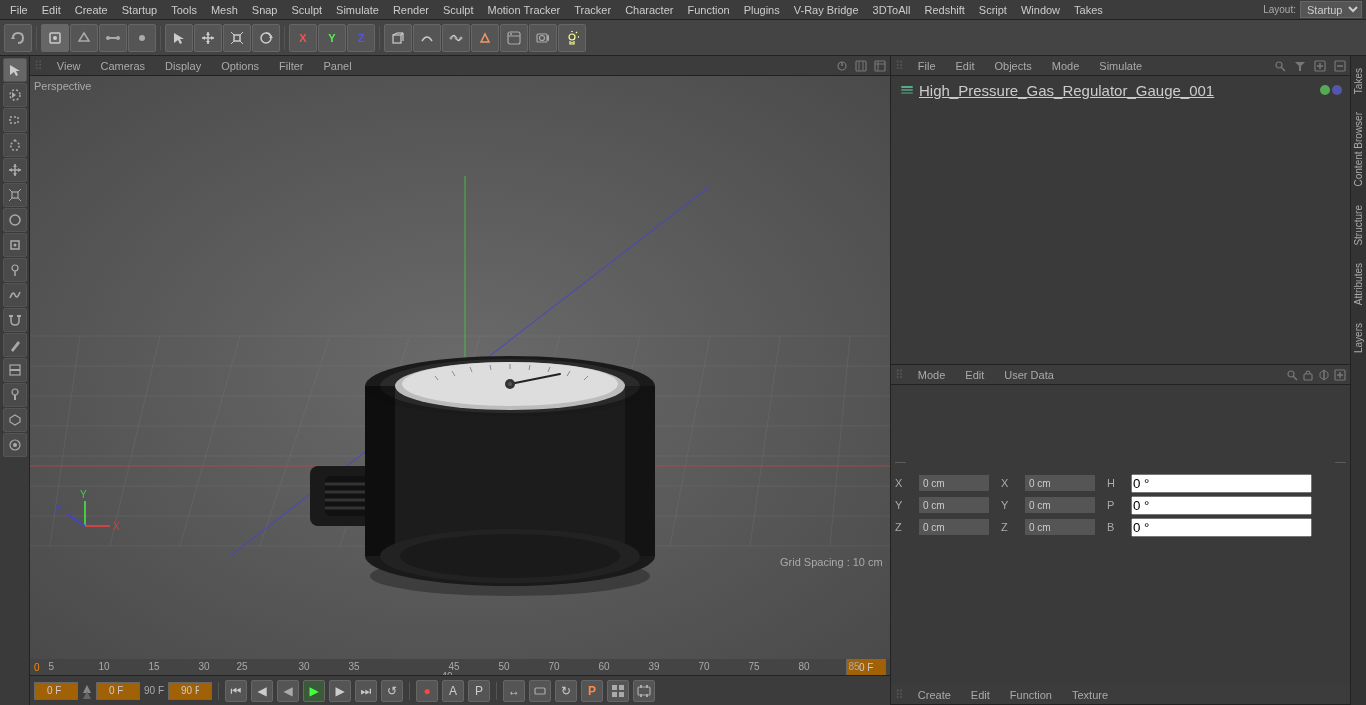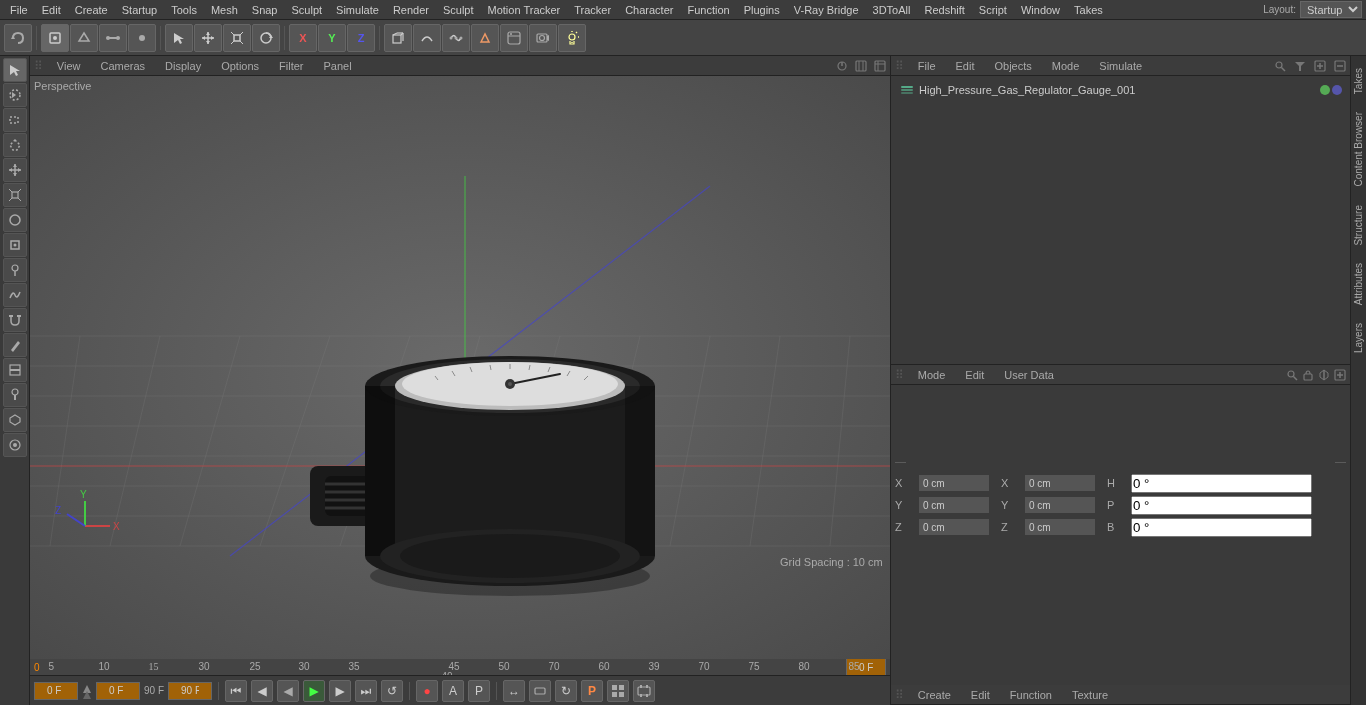--- a/index.html
+++ b/index.html
@@ -41,21 +41,21 @@
     .tc-sep { width: 1px; height: 18px; background: #555; margin: 0 2px; }
 
     
     #right-panel { width: 460px; background: #3a3a3a; border-left: 1px solid #222; display: flex; flex-direction: column; }
     #right-top { flex: 1; border-bottom: 1px solid #222; display: flex; flex-direction: column; }
     #right-top-bar { display: flex; align-items: center; height: 20px; background: #3c3c3c; border-bottom: 1px solid #222; padding: 0 4px; gap: 8px; font-size: 11px; }
     .rp-tab { padding: 1px 6px; cursor: pointer; color: #aaa; }
     .rp-icon { margin-left: auto; display: flex; gap: 4px; }
     #object-tree { flex: 1; padding: 4px; }
     .obj-item { display: flex; align-items: center; height: 20px; gap: 4px; padding: 0 4px; cursor: pointer; }
-    .obj-name { font-size: 11px; color: #ccc; flex: 1; }
+    .obj-name { font-size: 15px; color: #ccc; flex: 1; text-decoration: underline; }
     .obj-dots { display: flex; gap: 2px; }
     .dot { width: 10px; height: 10px; border-radius: 50%; }
     .dot-green { background: #5a5; }
     .dot-blue { background: #55a; }
 
     
     #right-bottom { height: 340px; display: flex; flex-direction: column; }
     #attr-bar { display: flex; align-items: center; height: 20px; background: #3c3c3c; border-bottom: 1px solid #222; padding: 0 4px; gap: 8px; font-size: 11px; }
     .attr-tab { padding: 1px 6px; cursor: pointer; color: #aaa; }
     #attr-content { flex: 1; padding: 4px; display: flex; flex-direction: column; gap: 2px; }
@@ -483,23 +483,23 @@
 
       
       <div class="viewport-label">Perspective</div>
     </div>
 
     <div id="timeline-ruler">
       <span style="color:#f80;font-size:10px;margin-right:4px;">0</span>
       <div style="position:relative;flex:1;height:100%;">
         <span style="position:absolute;left:5px;top:2px;">5</span>
         <span style="position:absolute;left:55px;top:2px;">10</span>
-        <span style="position:absolute;left:105px;top:2px;font-family:Liberation Serif, serif;">15</span>
+        <span style="position:absolute;left:105px;top:2px;">15</span>
         <span style="position:absolute;left:155px;top:2px;">30</span>
-        <span style="position:absolute;left:206px;top:2px;">25</span>
+        <span style="position:absolute;left:193px;top:2px;">25</span>
         <span style="position:absolute;left:255px;top:2px;">30</span>
         <span style="position:absolute;left:305px;top:2px;">35</span>
         <span style="position:absolute;left:355px;top:12px;margin-left:43px;">40</span>
         <span style="position:absolute;left:405px;top:2px;">45</span>
         <span style="position:absolute;left:455px;top:2px;">50</span>
         <span style="position:absolute;left:505px;top:2px;">70</span>
         <span style="position:absolute;left:555px;top:2px;">60</span>
         <span style="position:absolute;left:605px;top:2px;">39</span>
         <span style="position:absolute;left:655px;top:2px;">70</span>
         <span style="position:absolute;left:705px;top:2px;">75</span>

